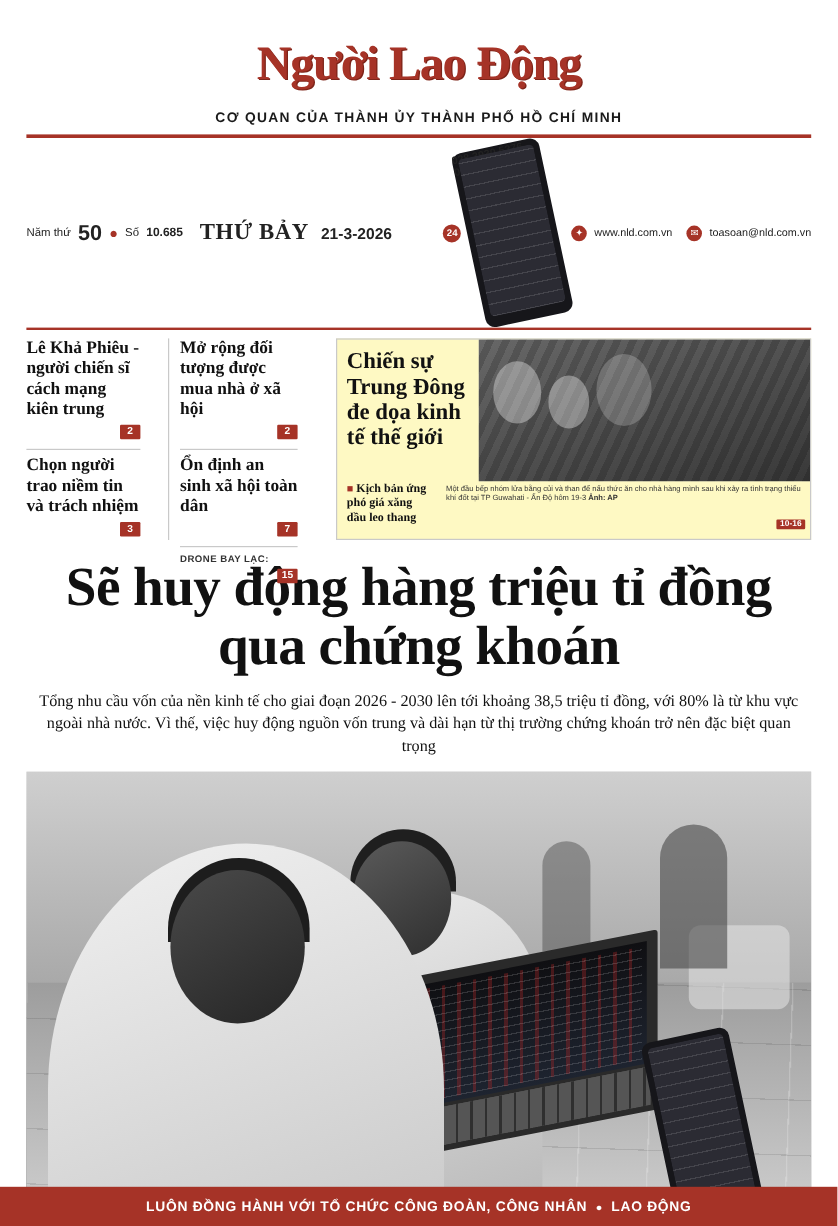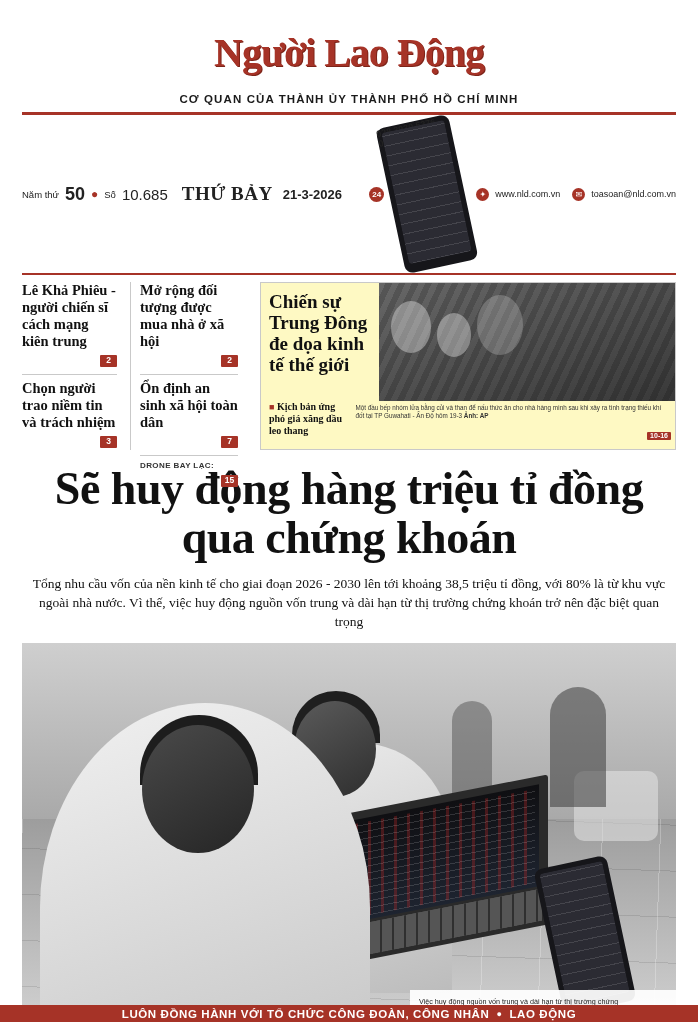--- a/index.html
+++ b/index.html
@@ -36,21 +36,21 @@
   
   .infobar{
     display:flex;align-items:center;gap:6px;
     padding:5px 0 5px 0;
     font-size:10px;color:#222;
   }
   .infobar .nam{font-size:9.5px;}
   .infobar .num50{font-size:18px;font-weight:bold;}
   .infobar .dot{color:#a63327;font-size:12px;line-height:10px;}
   .infobar .so{font-size:9.5px;}
-  .infobar .sonum{font-size:15px;font-weight:normal;}
+  .infobar .sonum{font-size:10px;font-weight:bold;}
   .infobar .thubay{
     font-family:"Liberation Serif", serif;
     font-weight:bold;font-size:19px;margin:0 4px 0 8px;letter-spacing:0.5px;
   }
   .infobar .date{font-size:13px;font-weight:bold;}
   .infobar .spacer{flex:1;}
   .badge24{
     width:15px;height:15px;border-radius:50%;
     background:#a63327;color:#fff;font-size:8px;font-weight:bold;
     display:flex;align-items:center;justify-content:center;
@@ -58,21 +58,21 @@
   .infobar .phone{font-size:9px;font-weight:bold;}
   .glyph{
     display:inline-flex;align-items:center;justify-content:center;
     width:13px;height:13px;border-radius:50%;
     background:#a63327;color:#fff;font-size:8px;margin-left:6px;
   }
   .infobar .web,.infobar .mail{font-size:9px;}
   .rule-bar{height:2px;background:#a63327;}
 
   
-  .teasers{display:flex;gap:5px;margin-top:7px;height:168px;}
+  .teasers{display:flex;gap:15px;margin-top:7px;height:168px;}
   .tcol{
     font-family:"Liberation Serif", serif;
     font-weight:bold;
     color:#111;
     padding-right:8px;
     box-sizing:border-box;
   }
   .tcol.c1{width:103px;}
   .tcol.c2{width:116px;border-left:1px solid #c9c9c9;padding-left:9px;}
   .tcol.c3{width:116px;border-left:1px solid #c9c9c9;padding-left:9px;}
@@ -198,21 +198,21 @@
     font-size:7.2px;line-height:9.5px;color:#222;
   }
   .photo-caption .src{font-weight:bold;}
   .photo-pg{
     position:absolute;right:8px;bottom:6px;
     font-family:"Liberation Serif",serif;font-weight:bold;font-size:26px;color:#a63327;line-height:26px;
   }
 
   
   .footer{
-    position:absolute;left:0;right:0;bottom:0;height:17px;
+    position:absolute;left:0;right:0;bottom:0;height:33px;
     background:#a63327;color:#fff;
     display:flex;align-items:center;justify-content:center;
     font-size:11.5px;font-weight:bold;letter-spacing:0.6px;
   }
   .footer .dotf{margin:0 7px;font-size:9px;}
 </style>
 </head>
 <body>
 
 <div class="page">

